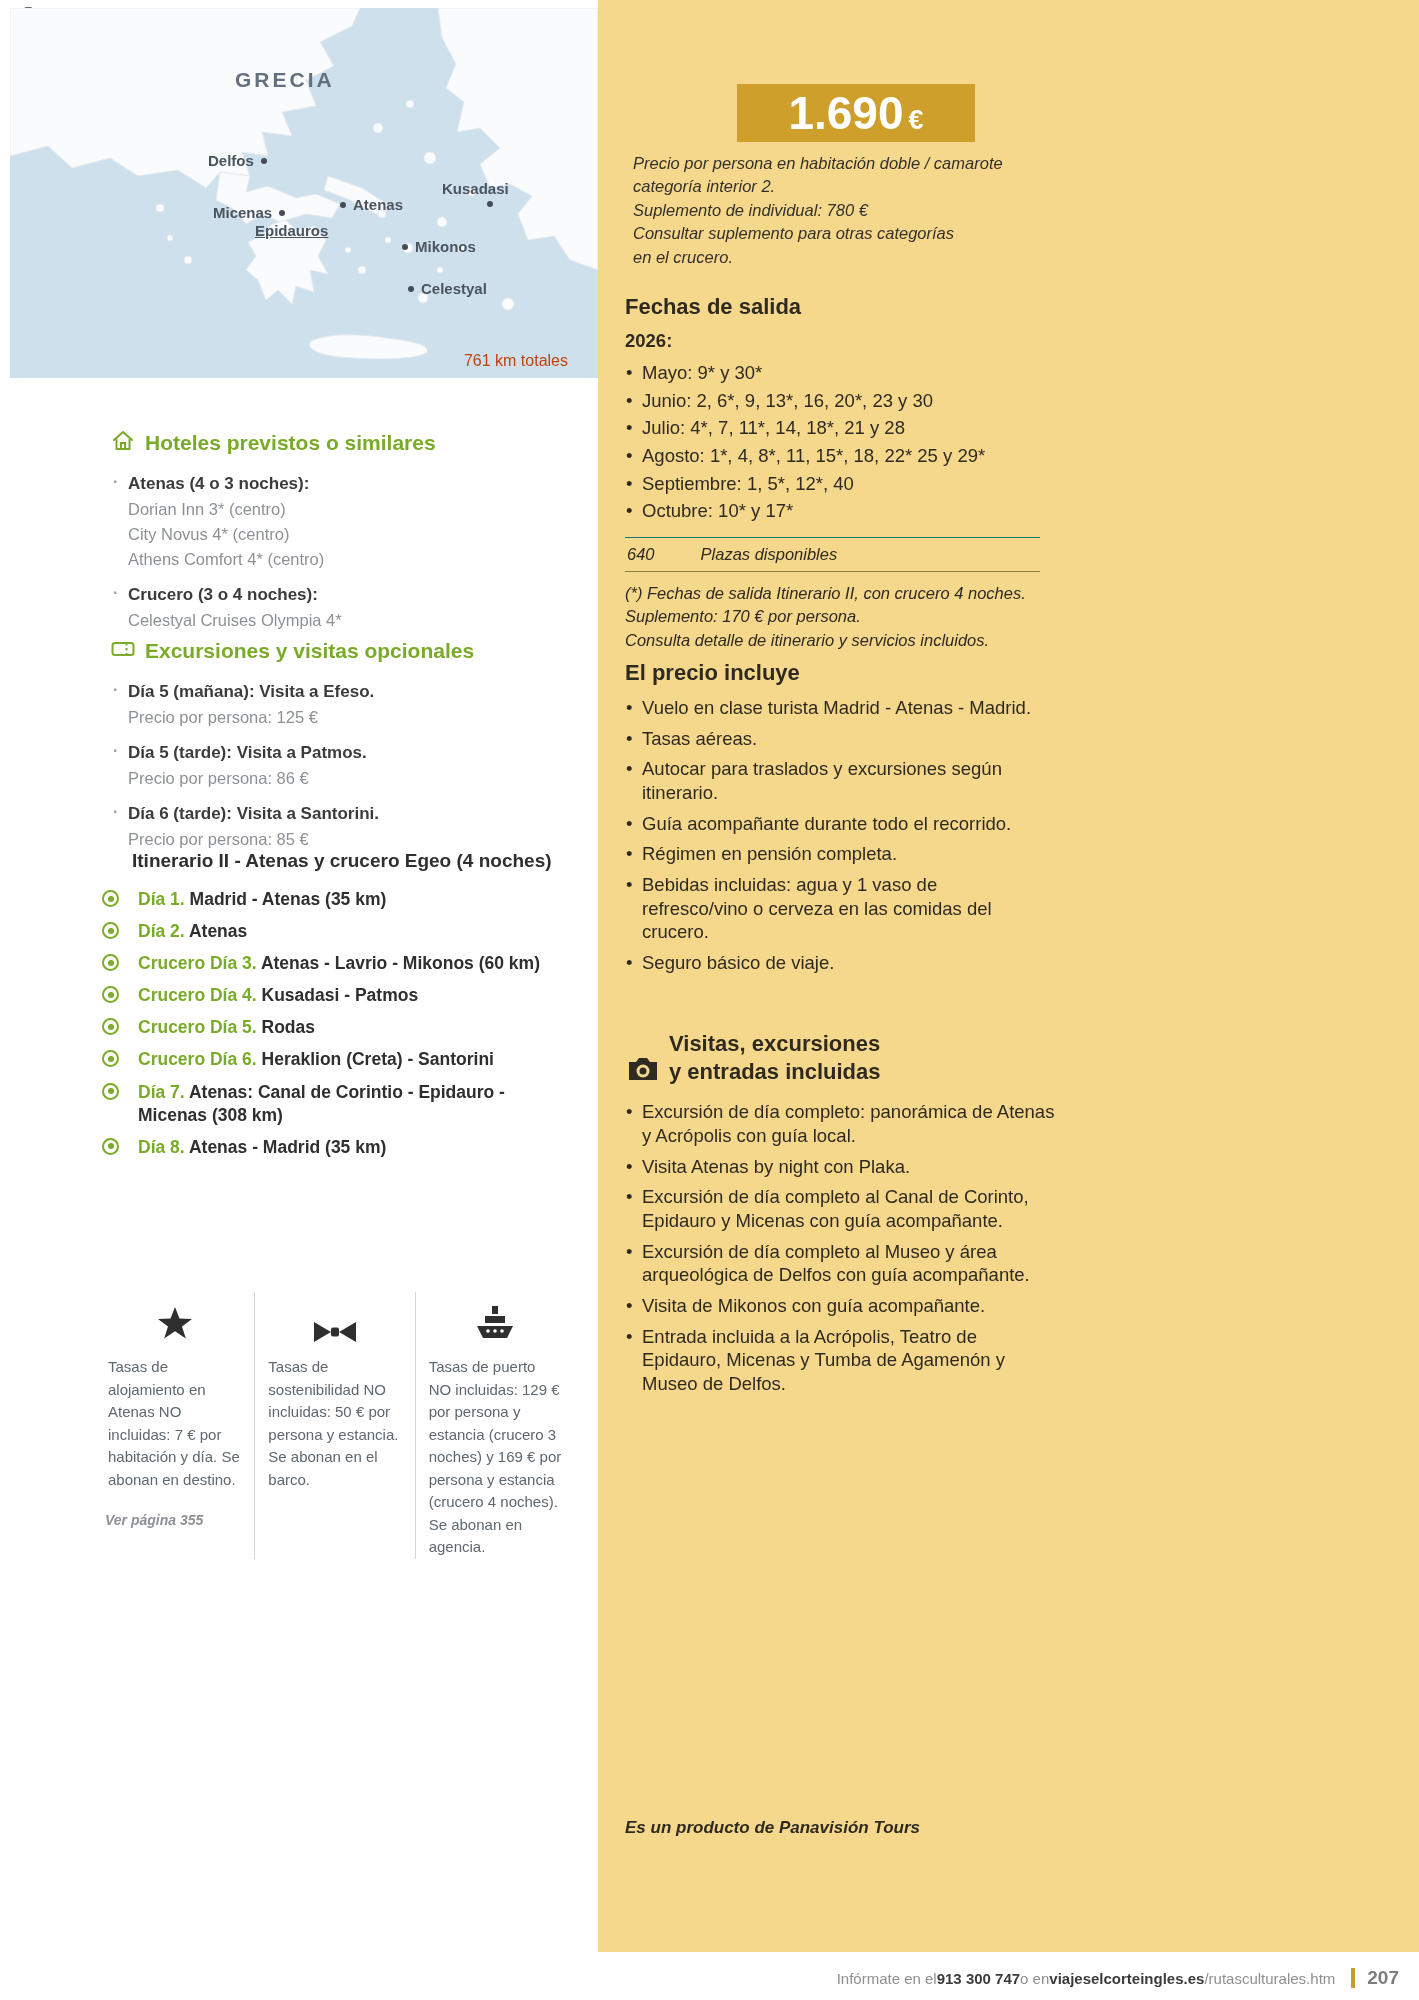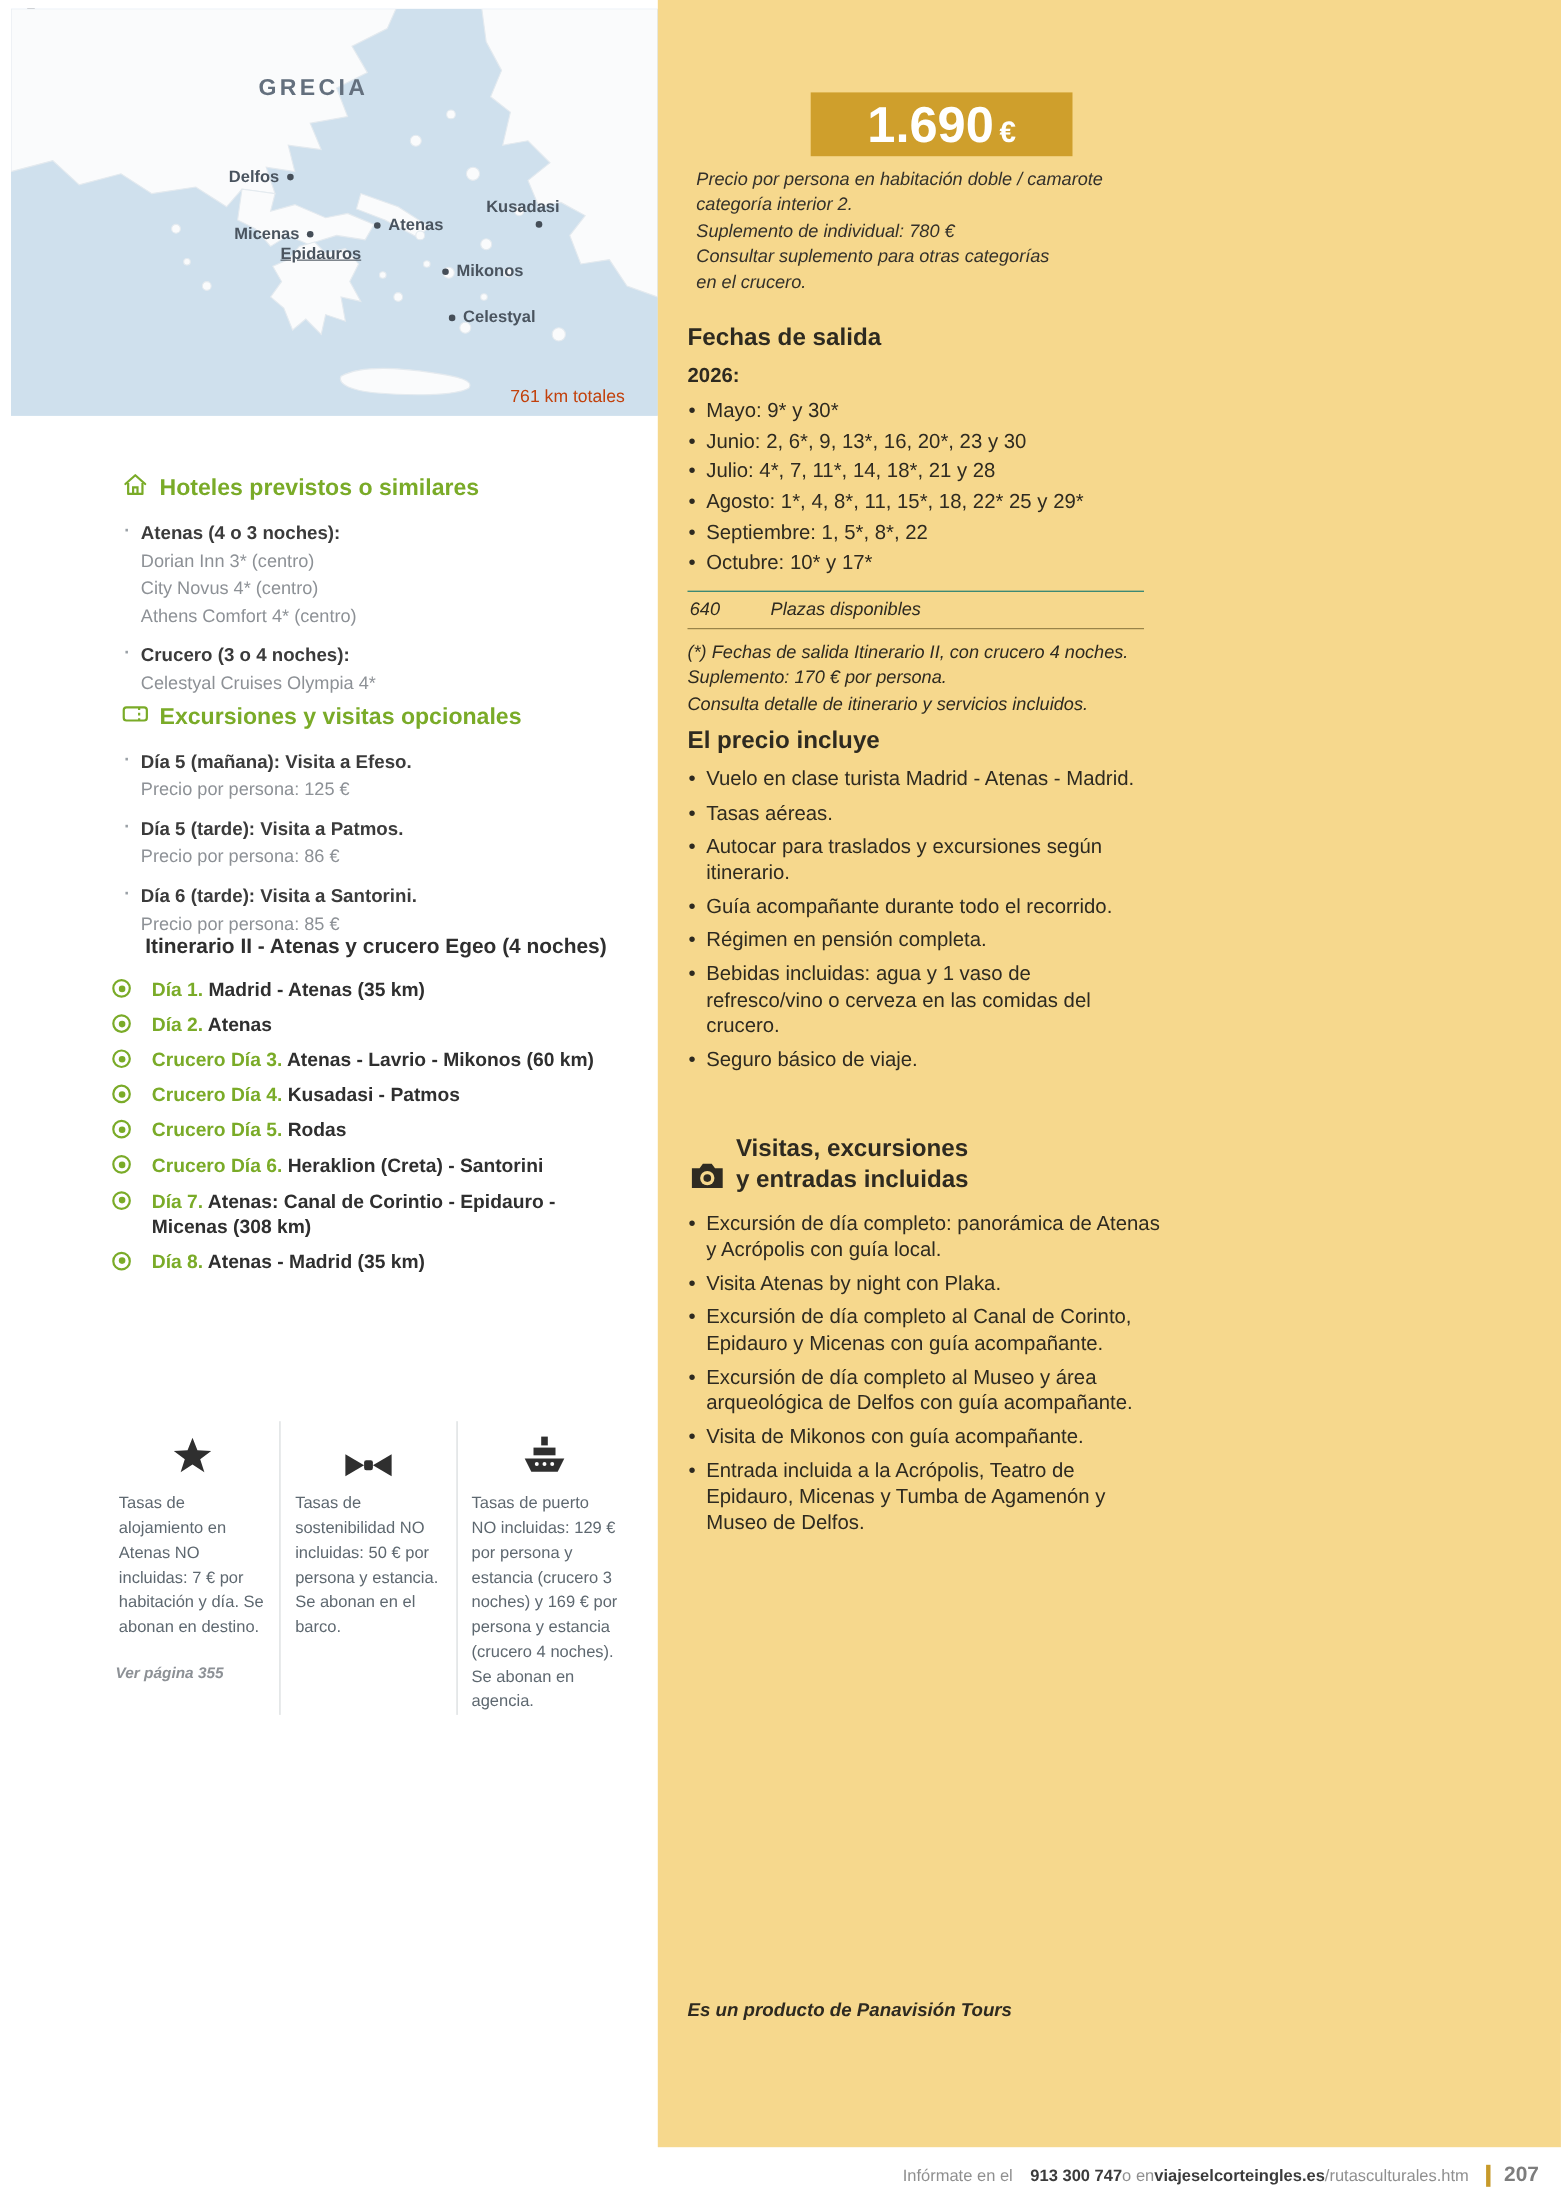--- a/index.html
+++ b/index.html
@@ -69,21 +69,21 @@
   .includes { position:absolute; left:27px; top:660px; width:422px; }
   .visits { position:absolute; left:27px; top:1030px; width:434px; }
   .visits-head { position:relative; padding-left:44px; margin-bottom:14px; }
   .visits-head .cam { position:absolute; left:2px; top:26px; }
   .visits-title { font-size:22px; font-weight:700; line-height:1.28; color:#2e2a20; }
 
   .producer { position:absolute; left:27px; top:1818px; font-size:17px; font-style:italic; font-weight:600; color:#2e2a20; }
 
   
   .footer { position:absolute; left:0; top:1956px; width:1419px; height:44px; background:#ffffff; display:flex; align-items:center; justify-content:flex-end; padding-right:20px; font-size:15px; color:#8f8f8f; }
-  .f-strong { color:#3b3b3b; font-weight:700;padding-left:16px; }
+  .f-strong { color:#3b3b3b; font-weight:700; }
   .f-link { color:#3b3b3b; font-weight:700; text-decoration:none; }
   .f-bar { width:4px; height:20px; background:#c79a2a; margin:0 12px 0 16px; }
   .f-page { font-size:19px; color:#7d7d7d; font-weight:600; }
 </style>
 </head>
 <body>
 
 <div class="page">
 
   <div class="corner-mark">≡</div>
@@ -308,21 +308,21 @@
     </div>
 
     <section class="departures">
       <h2 class="h2">Fechas de salida</h2>
       <div class="year">2026:</div>
       <div class="blist">
         <div class="item">Mayo: 9* y 30*</div>
         <div class="item">Junio: 2, 6*, 9, 13*, 16, 20*, 23 y 30</div>
         <div class="item">Julio: 4*, 7, 11*, 14, 18*, 21 y 28</div>
         <div class="item">Agosto: 1*, 4, 8*, 11, 15*, 18, 22* 25 y 29*</div>
-        <div class="item">Septiembre: 1, 5*, 8*, 22</div>
+        <div class="item">Septiembre: 1, 5*, 12*, 40</div>
         <div class="item">Octubre: 10* y 17*</div>
       </div>
       <div class="seats">
         <span>640</span>
         <span>Plazas disponibles</span>
       </div>
       <div class="dep-note">
         <div>(*) Fechas de salida Itinerario II, con crucero 4 noches.</div>
         <div>Suplemento: 170 € por persona.</div>
         <div>Consulta detalle de itinerario y servicios incluidos.</div>

